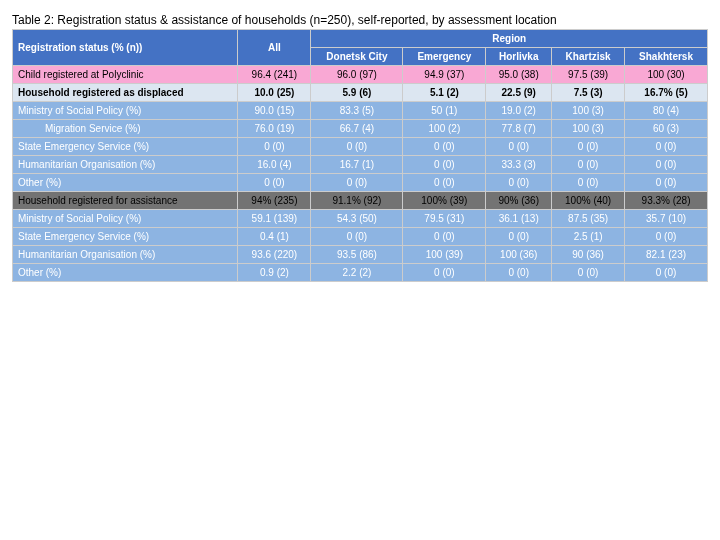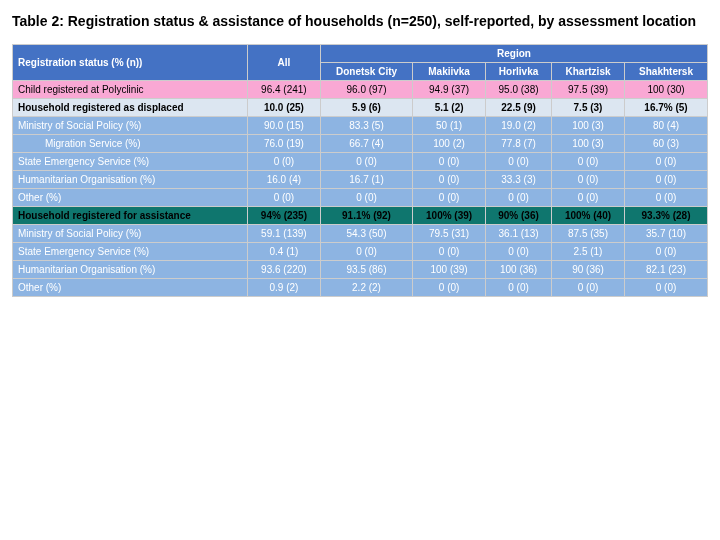--- a/index.html
+++ b/index.html
@@ -5,23 +5,22 @@
     * { box-sizing: border-box; margin: 0; padding: 0; }
     body {
       font-family: Arial, sans-serif;
       font-size: 11px;
       background: #fff;
       width: 720px;
       min-height: 540px;
       padding: 12px;
     }
     h2 {
-      font-size: 14px;
-      font-weight: bold;
-      margin-bottom: 12px;
+      font-size: 12px;
+      font-weight: normal;
       line-height: 1.4;
     }
     table {
       width: 100%;
       border-collapse: collapse;
       font-size: 10px;
     }
     th, td {
       border: 1px solid #ccc;
       padding: 3px 5px;
@@ -44,21 +43,21 @@
 
 <table>
   <thead>
     <tr>
       <th rowspan="2" class="col-header-left">Registration status (% (n))</th>
       <th rowspan="2">All</th>
       <th colspan="5">Region</th>
     </tr>
     <tr id="sub-headers">
     <th>Donetsk City</th>
-        <th>Makiivka</th>
+        <th>Emergency</th>
         <th>Horlivka</th>
         <th>Khartzisk</th>
         <th>Shakhtersk</th>
       </tr>
   </thead>
   <tbody id="table-body">
   <tr style="background-color: #f9a8d4;">
         <td style="text-align: left;">Child registered at Polyclinic</td>
         <td>96.4 (241)</td>
         <td>96.0 (97)</td>
@@ -114,21 +113,21 @@
       </tr>
       <tr style="background-color: rgb(141, 180, 226); color: rgb(255, 255, 255);">
         <td style="text-align: left;">Other (%)</td>
         <td>0 (0)</td>
         <td>0 (0)</td>
         <td>0 (0)</td>
         <td>0 (0)</td>
         <td>0 (0)</td>
         <td>0 (0)</td>
       </tr>
-      <tr style="background-color: #0f766e; font-weight: bold;">
+      <tr style="background-color: #737373; font-weight: normal;">
         <td style="text-align: left;">Household registered for assistance</td>
         <td>94% (235)</td>
         <td>91.1% (92)</td>
         <td>100% (39)</td>
         <td>90% (36)</td>
         <td>100% (40)</td>
         <td>93.3% (28)</td>
       </tr>
       <tr style="background-color: rgb(141, 180, 226); color: rgb(255, 255, 255);">
         <td style="text-align: left;">Ministry of Social Policy (%)</td>

